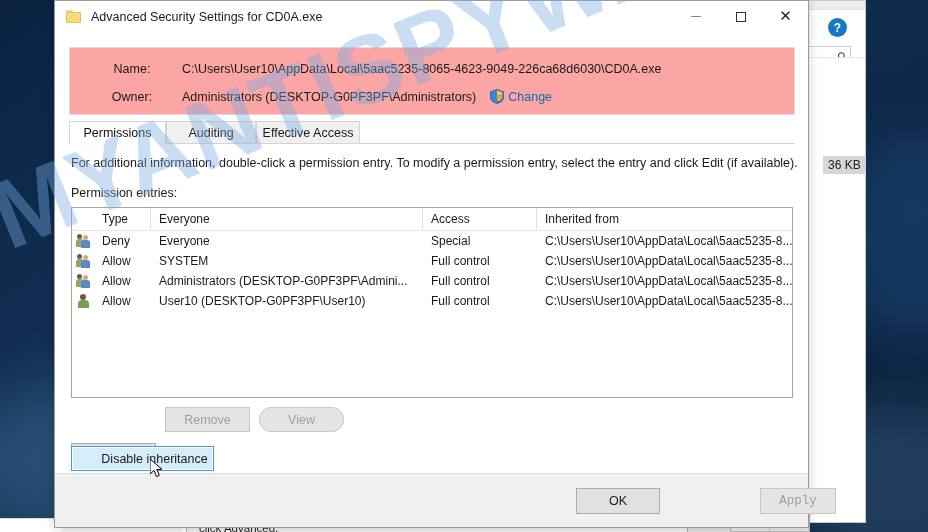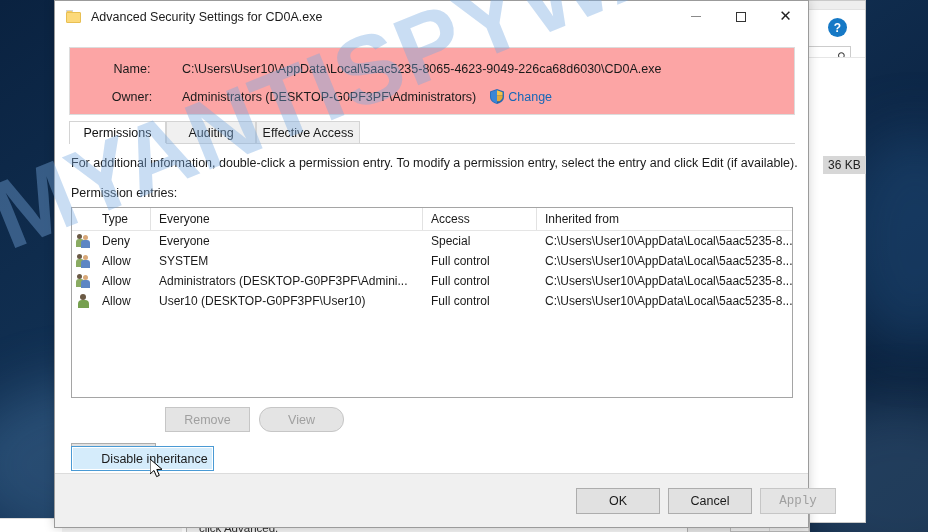--- a/index.html
+++ b/index.html
@@ -747,21 +747,20 @@
 
       <div class="btn" id="btn-add">Add</div>
       <div class="btn disabled" id="btn-remove">Remove</div>
       <div class="btn disabled" id="btn-view">View</div>
       <div class="btn highlight" id="btn-disable">Disable inheritance</div>
 
       <div class="footer-sep"></div>
       <div class="footer-bg"></div>
 
       <div class="btn" id="btn-ok">OK</div>
-      <div class="btn" id="btn-cancel">Cancel</div>
       <div class="btn disabled" id="btn-apply">Apply</div>
 
     </div>
   </div>
 
   <div class="cursor">
     <svg width="16" height="22" viewBox="0 0 16 22">
       <path d="M0 0 L0 15 L4 11.5 L6.6 17.6 L9.3 16.4 L6.8 10.5 L12 10.3 Z" fill="#ffffff" stroke="#000000" stroke-width="1"></path>
     </svg>
   </div>

